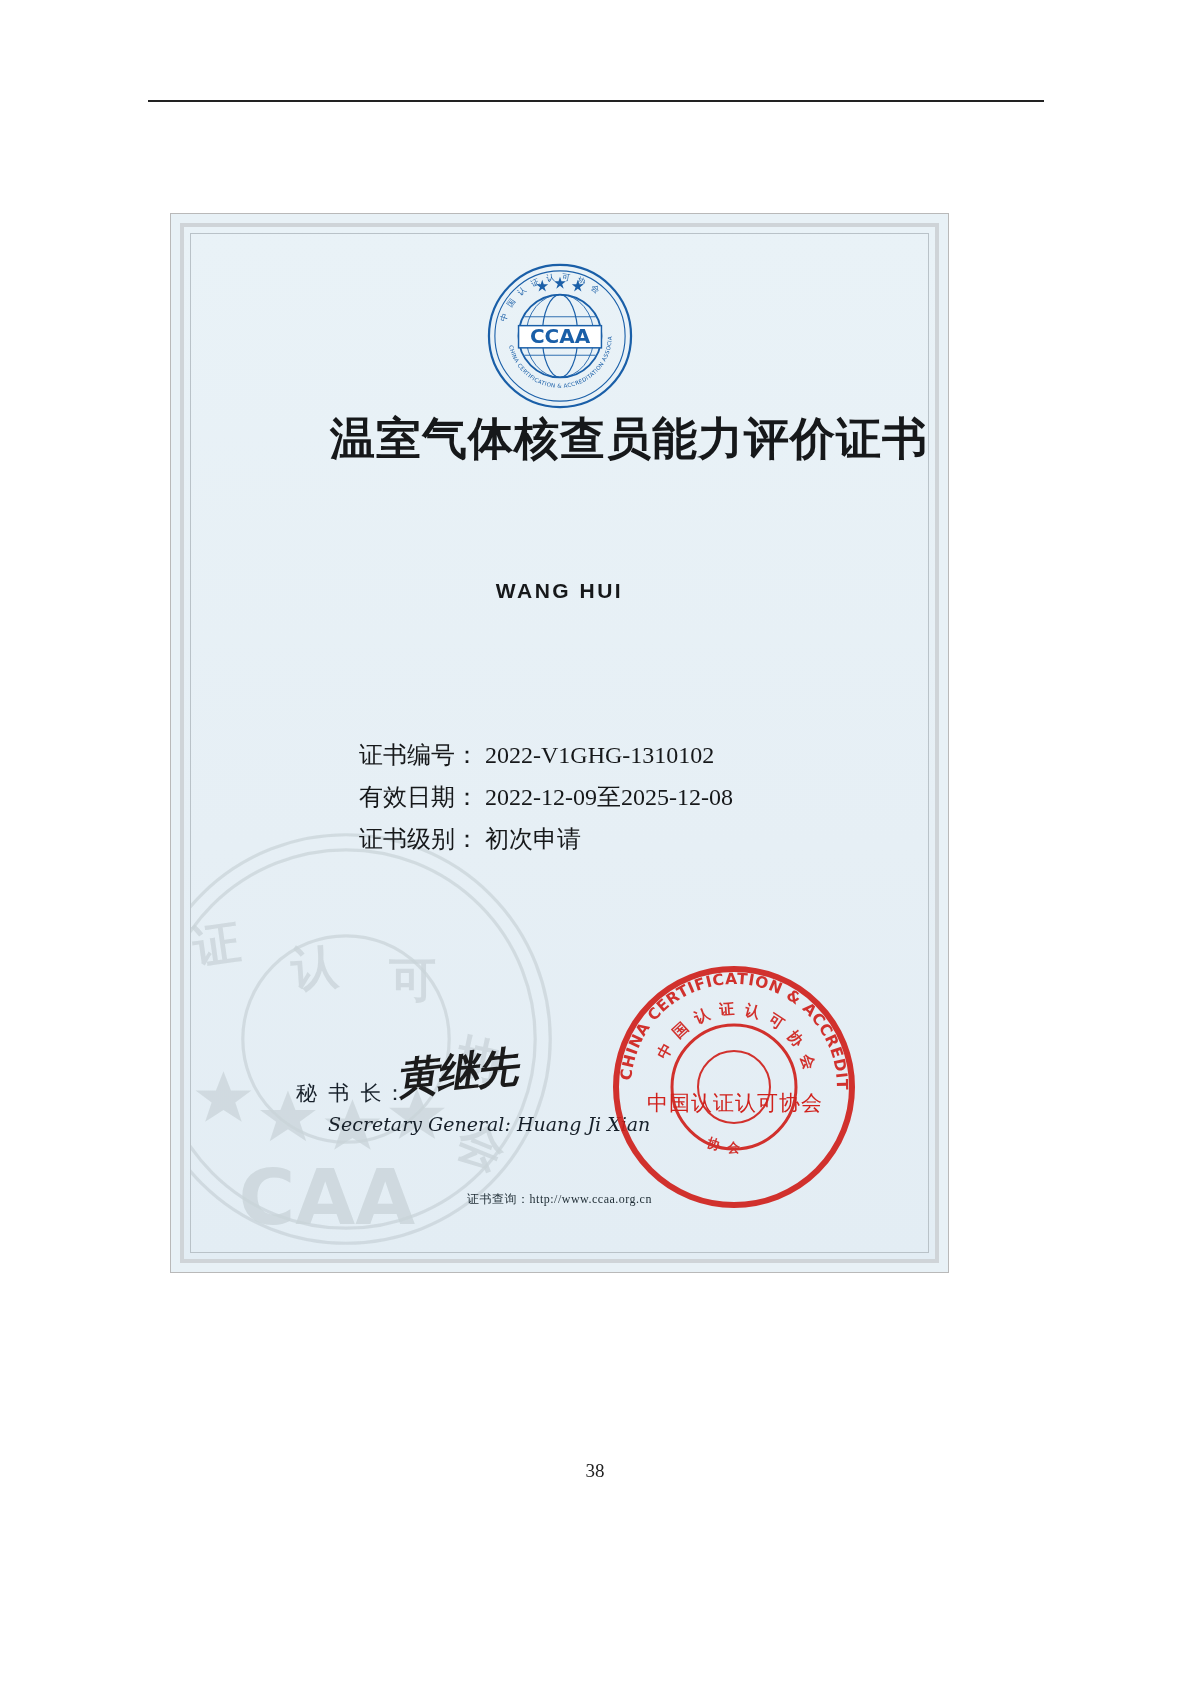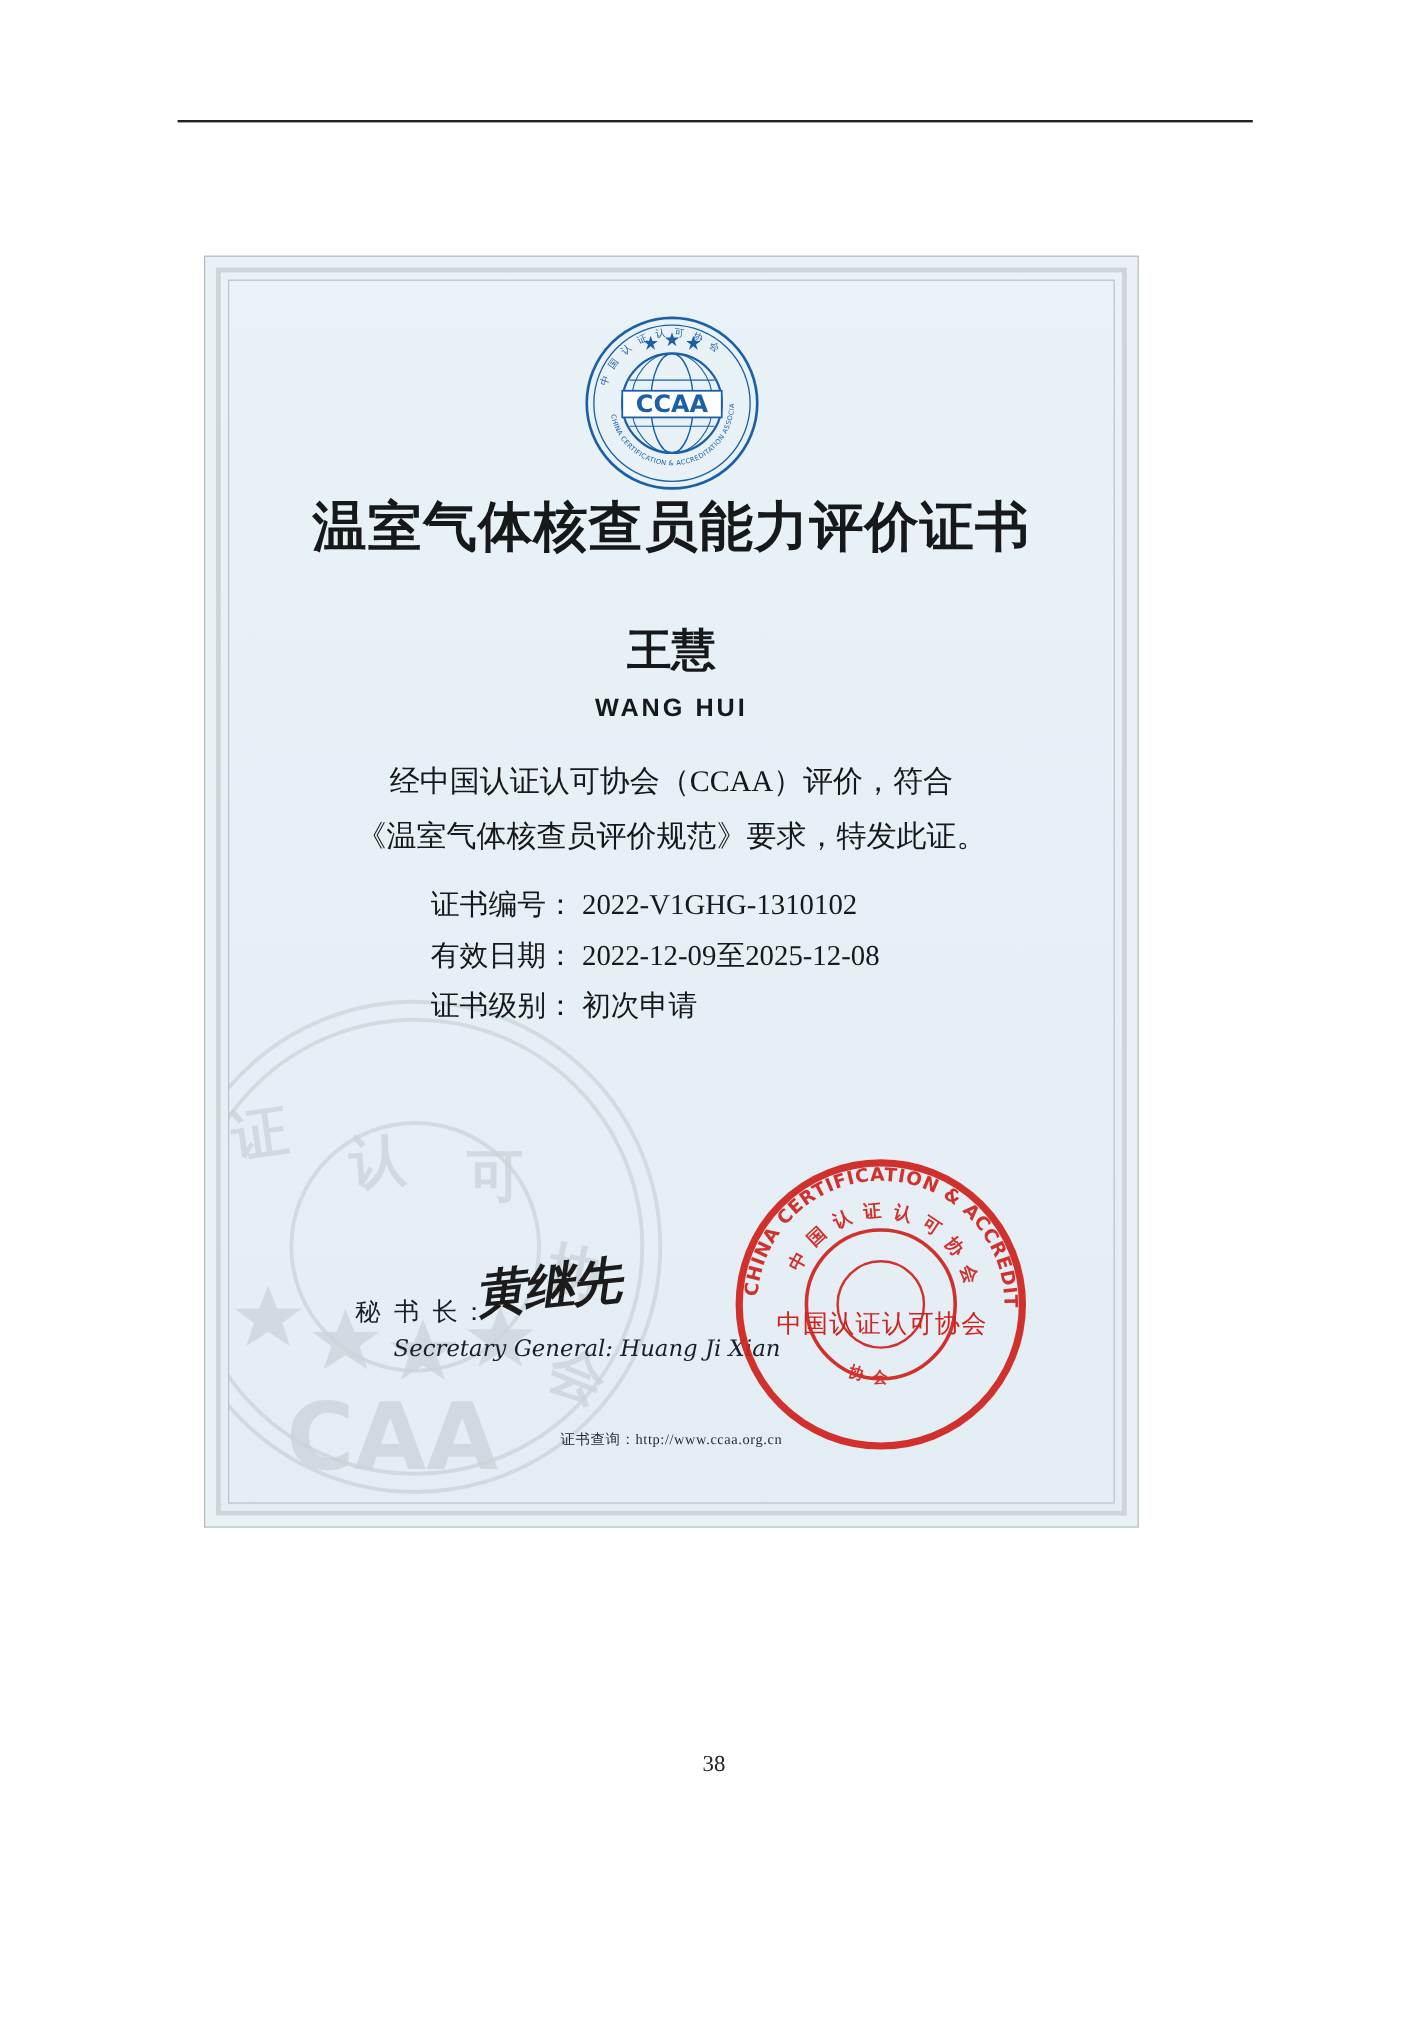--- a/index.html
+++ b/index.html
@@ -73,21 +73,21 @@
     top: 28px;
     display: flex;
     justify-content: center;
   }
 
   
   .cert-title {
     position: absolute;
     left: 0; right: 0;
     top: 175px;
-    text-align: center;
+    text-align: right;
     font-family: "Liberation Sans", sans-serif;
     font-weight: bold;
     font-size: 45px;
     letter-spacing: 1px;
     color: #16181a;
   }
   .holder-cn {
     position: absolute;
     left: 0; right: 0;
     top: 283px;
@@ -272,27 +272,22 @@
             <textPath href="#topArc" startOffset="8%">中 国 认 证 认 可 协 会</textPath>
           </text>
           <text font-family="DejaVu Sans, sans-serif" font-size="7.5" fill="#1a5fa8" letter-spacing="0.4">
             <textPath href="#botArc" startOffset="6%">CHINA CERTIFICATION &amp; ACCREDITATION ASSOCIATION</textPath>
           </text>
         </svg>
       </div>
 
       <div class="cert-title">温室气体核查员能力评价证书</div>
 
-      <div class="holder-cn">王慧</div>
       <div class="holder-en">WANG HUI</div>
 
-      <div class="statement">
-        <span class="l1">经中国认证认可协会（CCAA）评价，符合</span>
-        <span class="l2">《温室气体核查员评价规范》要求，特发此证。</span>
-      </div>
 
       <div class="fields">
         <div class="field-row">
           <span class="field-label">证书编号：</span>
           <span class="field-value">2022-V1GHG-1310102</span>
         </div>
         <div class="field-row">
           <span class="field-label">有效日期：</span>
           <span class="field-value">2022-12-09至2025-12-08</span>
         </div>

